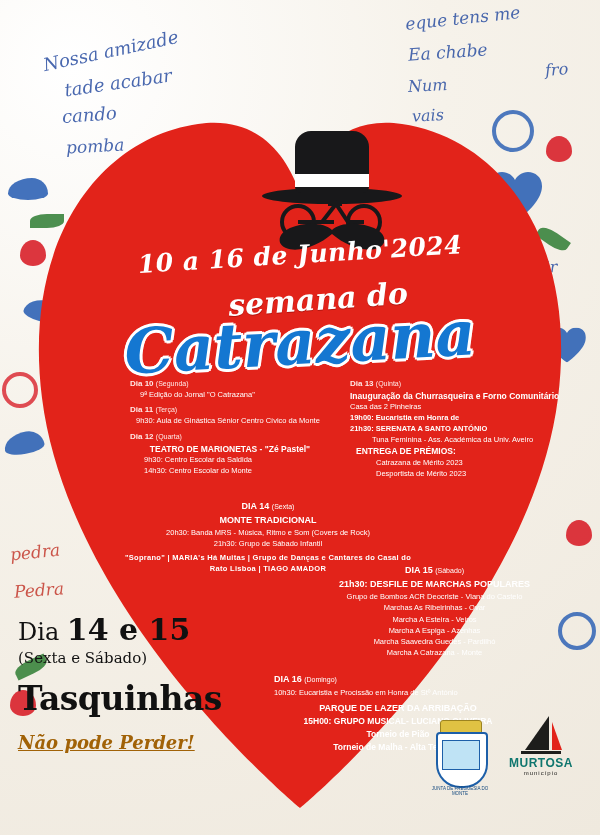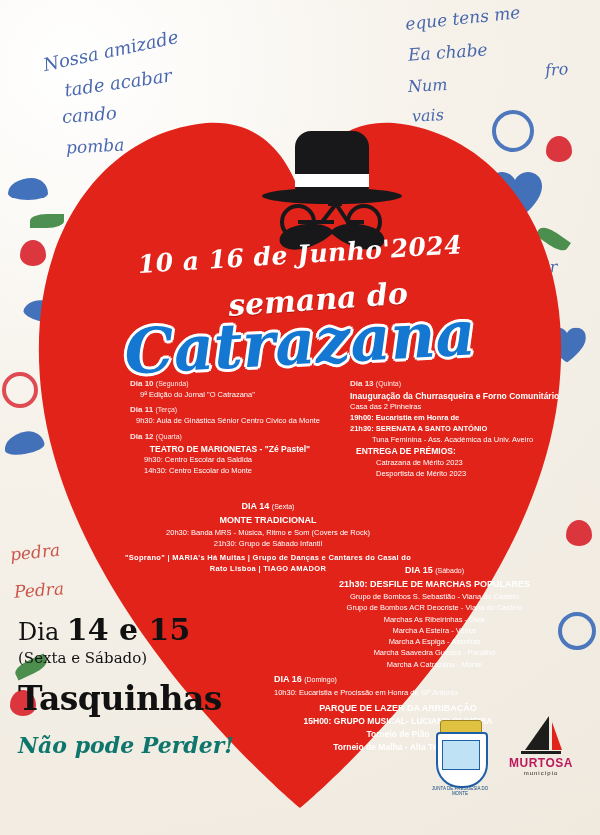--- a/index.html
+++ b/index.html
@@ -71,33 +71,33 @@
   .hl2{font-weight:bold;font-size:8.5px;}
   .sep{letter-spacing:.3px;}
 
   
   .tasq{position:absolute;left:18px;top:612px;width:230px;color:#111;}
   .tasq .l1{font-family:"DejaVu Serif",serif;font-weight:normal;font-size:24px;}
   .tasq .l1 b{font-size:30px;}
   .tasq .l2{font-family:"DejaVu Serif",serif;font-size:15px;margin-top:2px;}
   .tasq .l3{font-family:"DejaVu Serif",serif;font-weight:bold;font-size:33px;margin-top:12px;letter-spacing:-.5px;}
   .tasq .l4{font-family:"DejaVu Serif",serif;font-weight:bold;font-size:19px;margin-top:2px;}
-  .tasq .l5{font-family:"DejaVu Serif",serif;font-weight:bold;font-style:italic;font-size:22px;color:#0f766e;margin-top:14px;}
+  .tasq .l5{font-family:"DejaVu Serif",serif;font-weight:bold;font-style:italic;font-size:18px;color:#a16207;margin-top:14px;text-decoration:underline;}
 
   
   .crest{position:absolute;left:430px;top:718px;width:60px;height:72px;}
   .crestShield{position:absolute;left:6px;top:14px;width:48px;height:52px;background:#ffffff;border:2px solid #1d5fa8;
      border-radius:4px 4px 24px 24px;}
   .crestCrown{position:absolute;left:10px;top:2px;width:40px;height:14px;background:#e0c243;border:1px solid #9c8320;border-radius:3px;}
   .crestInner{position:absolute;left:12px;top:22px;width:36px;height:28px;background:#bfe3f5;border:1px solid #1d5fa8;}
   .crestTxt{position:absolute;left:0;top:68px;width:60px;text-align:center;font-size:4.5px;color:#14497f;}
   .murt{position:absolute;left:505px;top:716px;width:72px;height:66px;}
   .murtSail{position:absolute;left:14px;top:0;width:44px;height:40px;}
   .murtTxt{position:absolute;left:0;top:40px;width:72px;text-align:center;}
-  .murtTxt .m1{font-weight:bold;font-size:12px;color:#be185d;letter-spacing:.5px;}
+  .murtTxt .m1{font-weight:bold;font-size:12px;color:#0f766e;letter-spacing:.5px;}
   .murtTxt .m2{font-size:6px;color:#1d1d1b;letter-spacing:1px;}
 </style>
 </head>
 <body>
 
 <div class="bg">
   <div class="scribble" style="left:42px;top:40px;font-size:18px;transform:rotate(-12deg);">Nossa amizade</div>
   <div class="scribble" style="left:64px;top:72px;font-size:18px;transform:rotate(-8deg);">tade acabar</div>
   <div class="scribble" style="left:62px;top:104px;font-size:18px;transform:rotate(-4deg);">cando</div>
   <div class="scribble" style="left:66px;top:136px;font-size:17px;transform:rotate(-3deg);">pomba</div>
@@ -187,21 +187,20 @@
     <div class="hl ctr"><span>DIA 14</span> <span class="wk" style="font-weight:normal;font-size:7px">(Sexta)</span></div>
     <div class="hl ctr">MONTE TRADICIONAL</div>
     <div class="ctr">20h30: Banda MRS  -  Música, Ritmo e Som (Covers de Rock)</div>
     <div class="ctr">21h30: Grupo de Sábado Infantil</div>
     <div class="ctr hl2 sep" style="font-size:7.5px;margin-top:2px">"Soprano"   |   MARIA's Há Muitas   |   Grupo de Danças e Cantares do Casal do Rato Lisboa   |   TIAGO AMADOR</div>
   </div>
 
   <div class="mid2">
     <div class="hl ctr"><span>DIA 15</span> <span style="font-weight:normal;font-size:7px">(Sábado)</span></div>
     <div class="hl ctr">21h30:  DESFILE DE MARCHAS POPULARES</div>
-    <div class="ctr">Grupo de Bombos S. Sebastião - Viana do Castelo</div>
     <div class="ctr">Grupo de Bombos ACR Deocriste - Viana do Castelo</div>
     <div class="ctr">Marchas As Ribeirinhas - Ovar</div>
     <div class="ctr">Marcha A Esteira - Veiros</div>
     <div class="ctr">Marcha A Espiga - Azenhas</div>
     <div class="ctr">Marcha Saavedra Guedes - Pardilhó</div>
     <div class="ctr">Marcha A Catrazana - Monte</div>
   </div>
 
   <div class="mid3">
     <div class="hl" style="padding-left:6px"><span>DIA 16</span> <span style="font-weight:normal;font-size:7px">(Domingo)</span></div>

